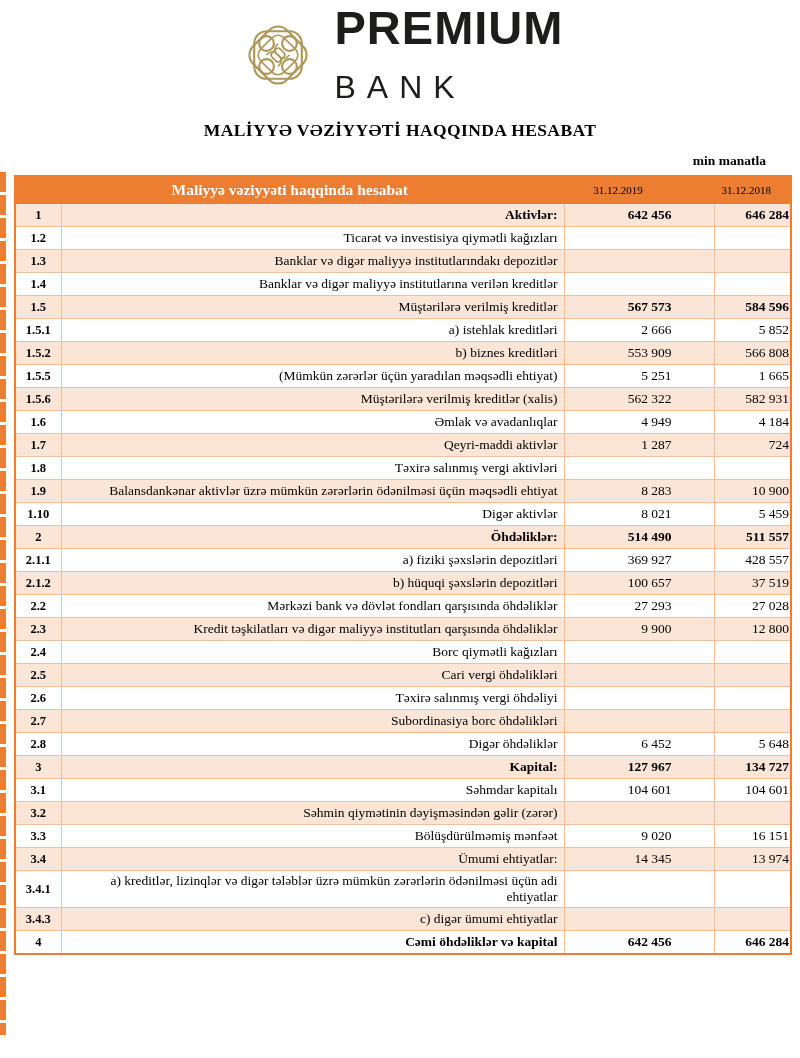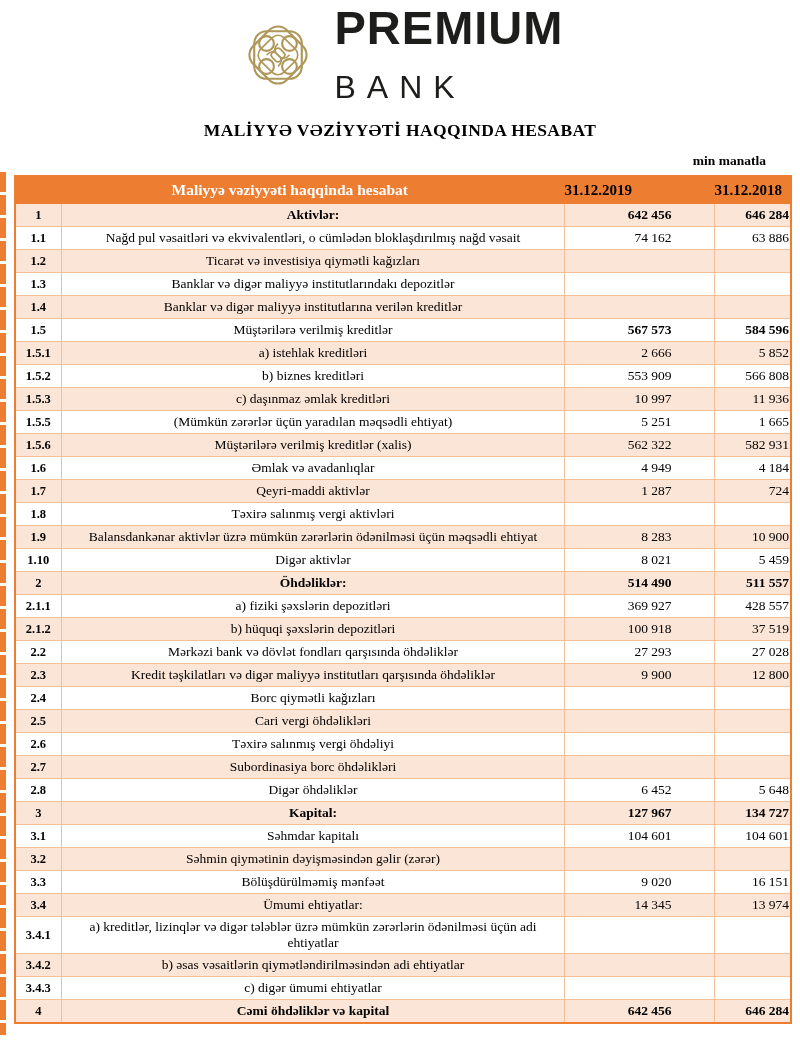--- a/index.html
+++ b/index.html
@@ -19,28 +19,28 @@
   
   .tbl-wrap{margin-left:14px;width:776px;margin-top:3px;}
   table{border-collapse:collapse;table-layout:fixed;width:776px;border:2.5px solid #ed7d31;}
   col.c-num{width:46px;}
   col.c-desc{width:503px;}
   col.c-v1{width:150px;}
   col.c-v2{width:77px;}
   th,td{border:1.5px solid #f3bf99;vertical-align:middle;overflow:hidden;}
   thead th{background:#ed7d31;border-color:#ed7d31;height:24px;padding:1px 0;}
   th.h-title{color:#ffffff;font-size:15.5px;font-weight:bold;text-align:center;}
-  th.h-col{color:#000000;font-size:15px;font-weight:bold;text-align:left;}
+  th.h-col{color:#000000;font-size:11px;font-weight:normal;text-align:center;}
   th.h-2019{padding-right:42px;}
   th.h-2018{padding-right:12px;}
   tbody td{padding-top:2px;padding-bottom:2px;line-height:16px;font-size:13.5px;height:18px;}
   tbody tr:nth-child(odd) td{background:#fbe5d6;}
   tbody tr:nth-child(even) td{background:#ffffff;}
   td.num{text-align:center;font-weight:bold;font-size:12.5px;}
-  td.desc{text-align:center;padding-left:7px;padding-right:6px;}
+  td.desc{text-align:right;padding-left:7px;padding-right:6px;}
   td.val{text-align:right;}
   td.v1{padding-right:42px;margin-top:12px;}
   td.v2{}
   tr.section td{font-weight:bold;}
   tr.values-bold td.val{font-weight:bold;}
   
   .edge-strip{
     position:absolute;left:0;top:172px;width:6px;height:863px;
     background:repeating-linear-gradient(180deg,#ed7d31 0px,#ed7d31 20px,#ffffff 20px,#ffffff 23px);
   }
@@ -89,26 +89,20 @@
       </tr>
     </thead>
     <tbody>
         <tr class="section">
           <td class="num">1</td>
           <td class="desc">Aktivlər:</td>
           <td class="val v1">642 456</td>
           <td class="val v2">646 284</td>
         </tr>
         <tr>
-          <td class="num">1.1</td>
-          <td class="desc">Nağd pul vəsaitləri və  ekvivalentləri, o cümlədən bloklaşdırılmış nağd vəsait</td>
-          <td class="val v1">74 162</td>
-          <td class="val v2">63 886</td>
-        </tr>
-        <tr>
           <td class="num">1.2</td>
           <td class="desc">Ticarət və investisiya qiymətli kağızları</td>
           <td class="val v1"></td>
           <td class="val v2"></td>
         </tr>
         <tr>
           <td class="num">1.3</td>
           <td class="desc">Banklar və digər maliyyə institutlarındakı depozitlər</td>
           <td class="val v1"></td>
           <td class="val v2"></td>
@@ -131,26 +125,20 @@
           <td class="val v1">2 666</td>
           <td class="val v2">5 852</td>
         </tr>
         <tr>
           <td class="num">1.5.2</td>
           <td class="desc">b) biznes kreditləri</td>
           <td class="val v1">553 909</td>
           <td class="val v2">566 808</td>
         </tr>
         <tr>
-          <td class="num">1.5.3</td>
-          <td class="desc">c) daşınmaz əmlak kreditləri</td>
-          <td class="val v1">10 997</td>
-          <td class="val v2">11 936</td>
-        </tr>
-        <tr>
           <td class="num">1.5.5</td>
           <td class="desc">(Mümkün zərərlər üçün yaradılan məqsədli ehtiyat)</td>
           <td class="val v1">5 251</td>
           <td class="val v2">1 665</td>
         </tr>
         <tr>
           <td class="num">1.5.6</td>
           <td class="desc">Müştərilərə verilmiş kreditlər (xalis)</td>
           <td class="val v1">562 322</td>
           <td class="val v2">582 931</td>
@@ -193,21 +181,21 @@
         </tr>
         <tr>
           <td class="num">2.1.1</td>
           <td class="desc">a) fiziki şəxslərin depozitləri</td>
           <td class="val v1">369 927</td>
           <td class="val v2">428 557</td>
         </tr>
         <tr>
           <td class="num">2.1.2</td>
           <td class="desc">b) hüquqi şəxslərin depozitləri</td>
-          <td class="val v1">100 918</td>
+          <td class="val v1">100 657</td>
           <td class="val v2">37 519</td>
         </tr>
         <tr>
           <td class="num">2.2</td>
           <td class="desc">Mərkəzi bank və dövlət fondları qarşısında öhdəliklər</td>
           <td class="val v1">27 293</td>
           <td class="val v2">27 028</td>
         </tr>
         <tr>
           <td class="num">2.3</td>
@@ -275,26 +263,20 @@
           <td class="val v1">14 345</td>
           <td class="val v2">13 974</td>
         </tr>
         <tr>
           <td class="num">3.4.1</td>
           <td class="desc">a) kreditlər, lizinqlər və digər tələblər üzrə mümkün zərərlərin ödənilməsi üçün adi ehtiyatlar</td>
           <td class="val v1"></td>
           <td class="val v2"></td>
         </tr>
         <tr>
-          <td class="num">3.4.2</td>
-          <td class="desc">b) əsas vəsaitlərin qiymətləndirilməsindən adi ehtiyatlar</td>
-          <td class="val v1"></td>
-          <td class="val v2"></td>
-        </tr>
-        <tr>
           <td class="num">3.4.3</td>
           <td class="desc">c) digər ümumi ehtiyatlar</td>
           <td class="val v1"></td>
           <td class="val v2"></td>
         </tr>
         <tr class="section">
           <td class="num">4</td>
           <td class="desc">Cəmi öhdəliklər və kapital</td>
           <td class="val v1">642 456</td>
           <td class="val v2">646 284</td>

